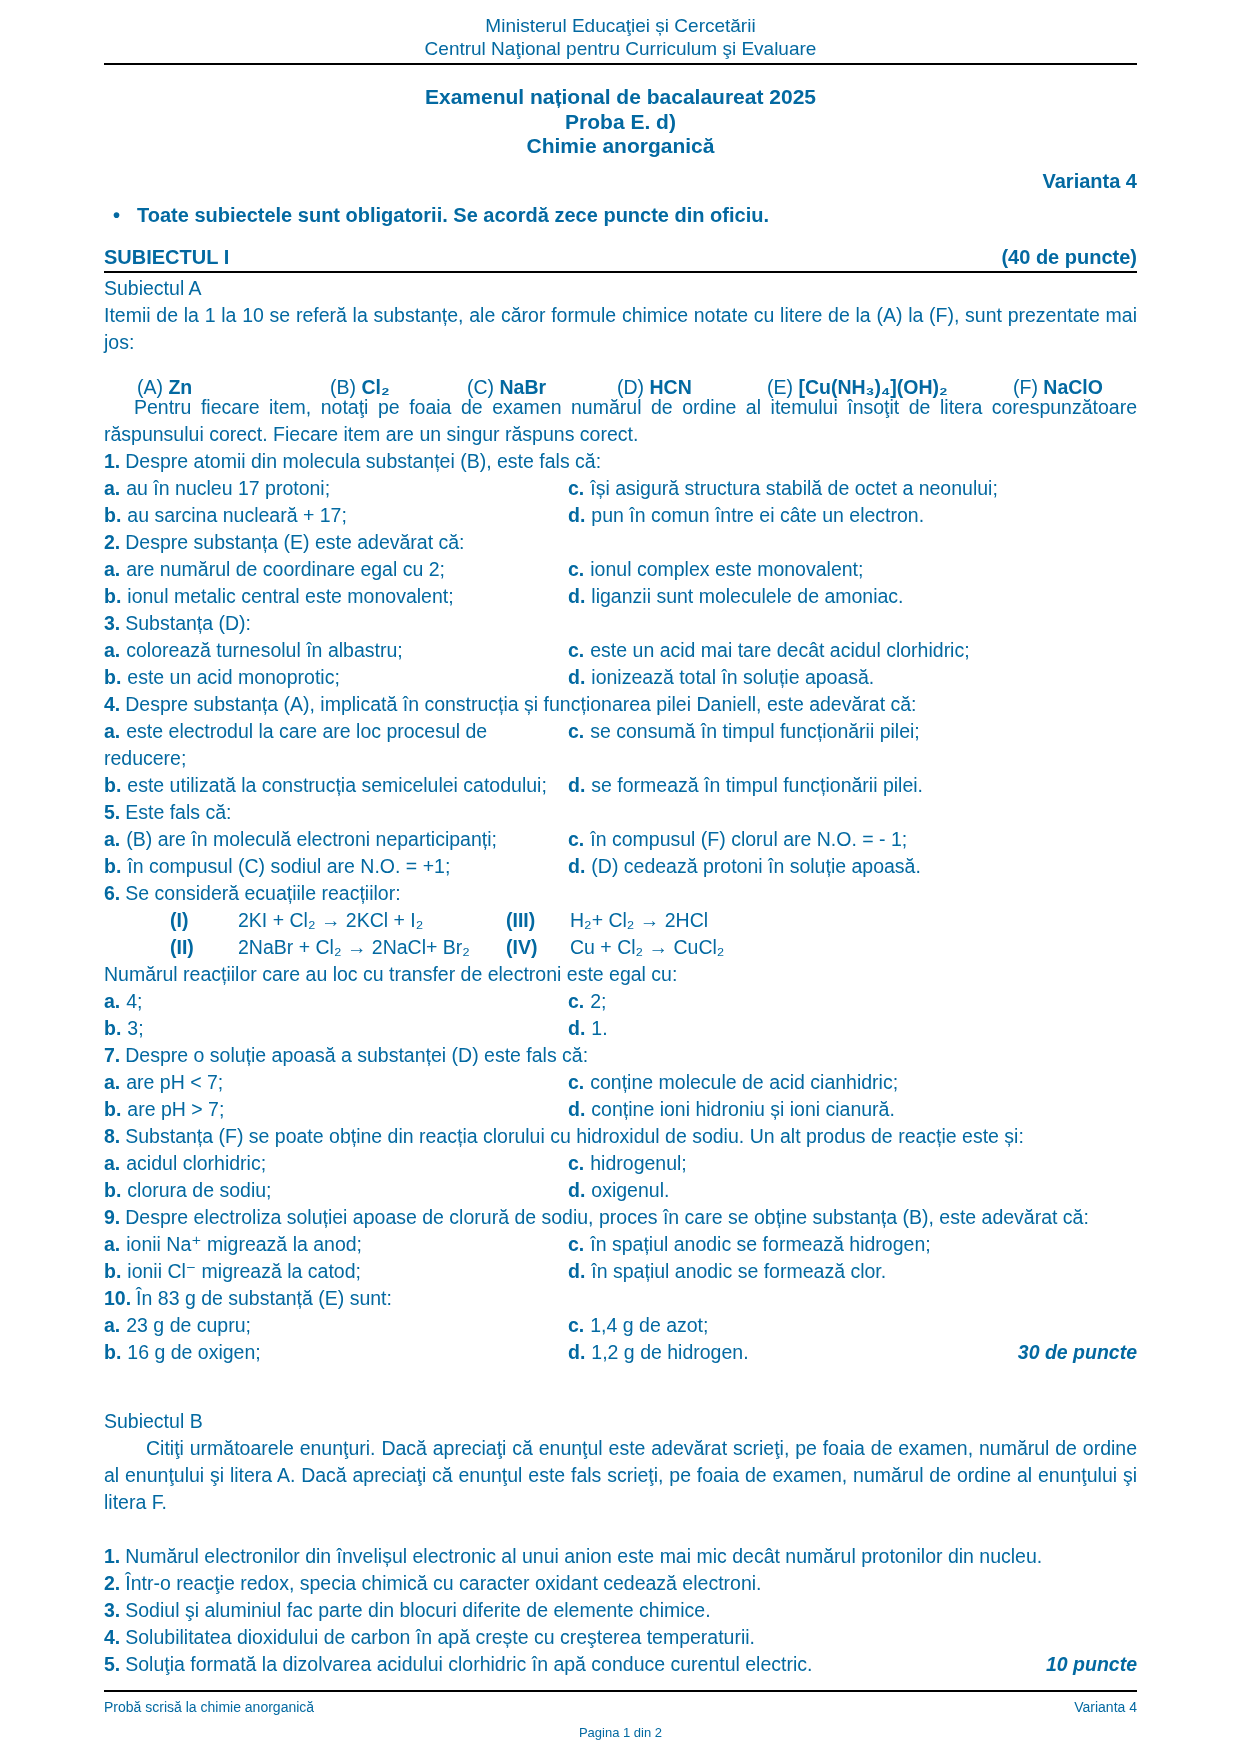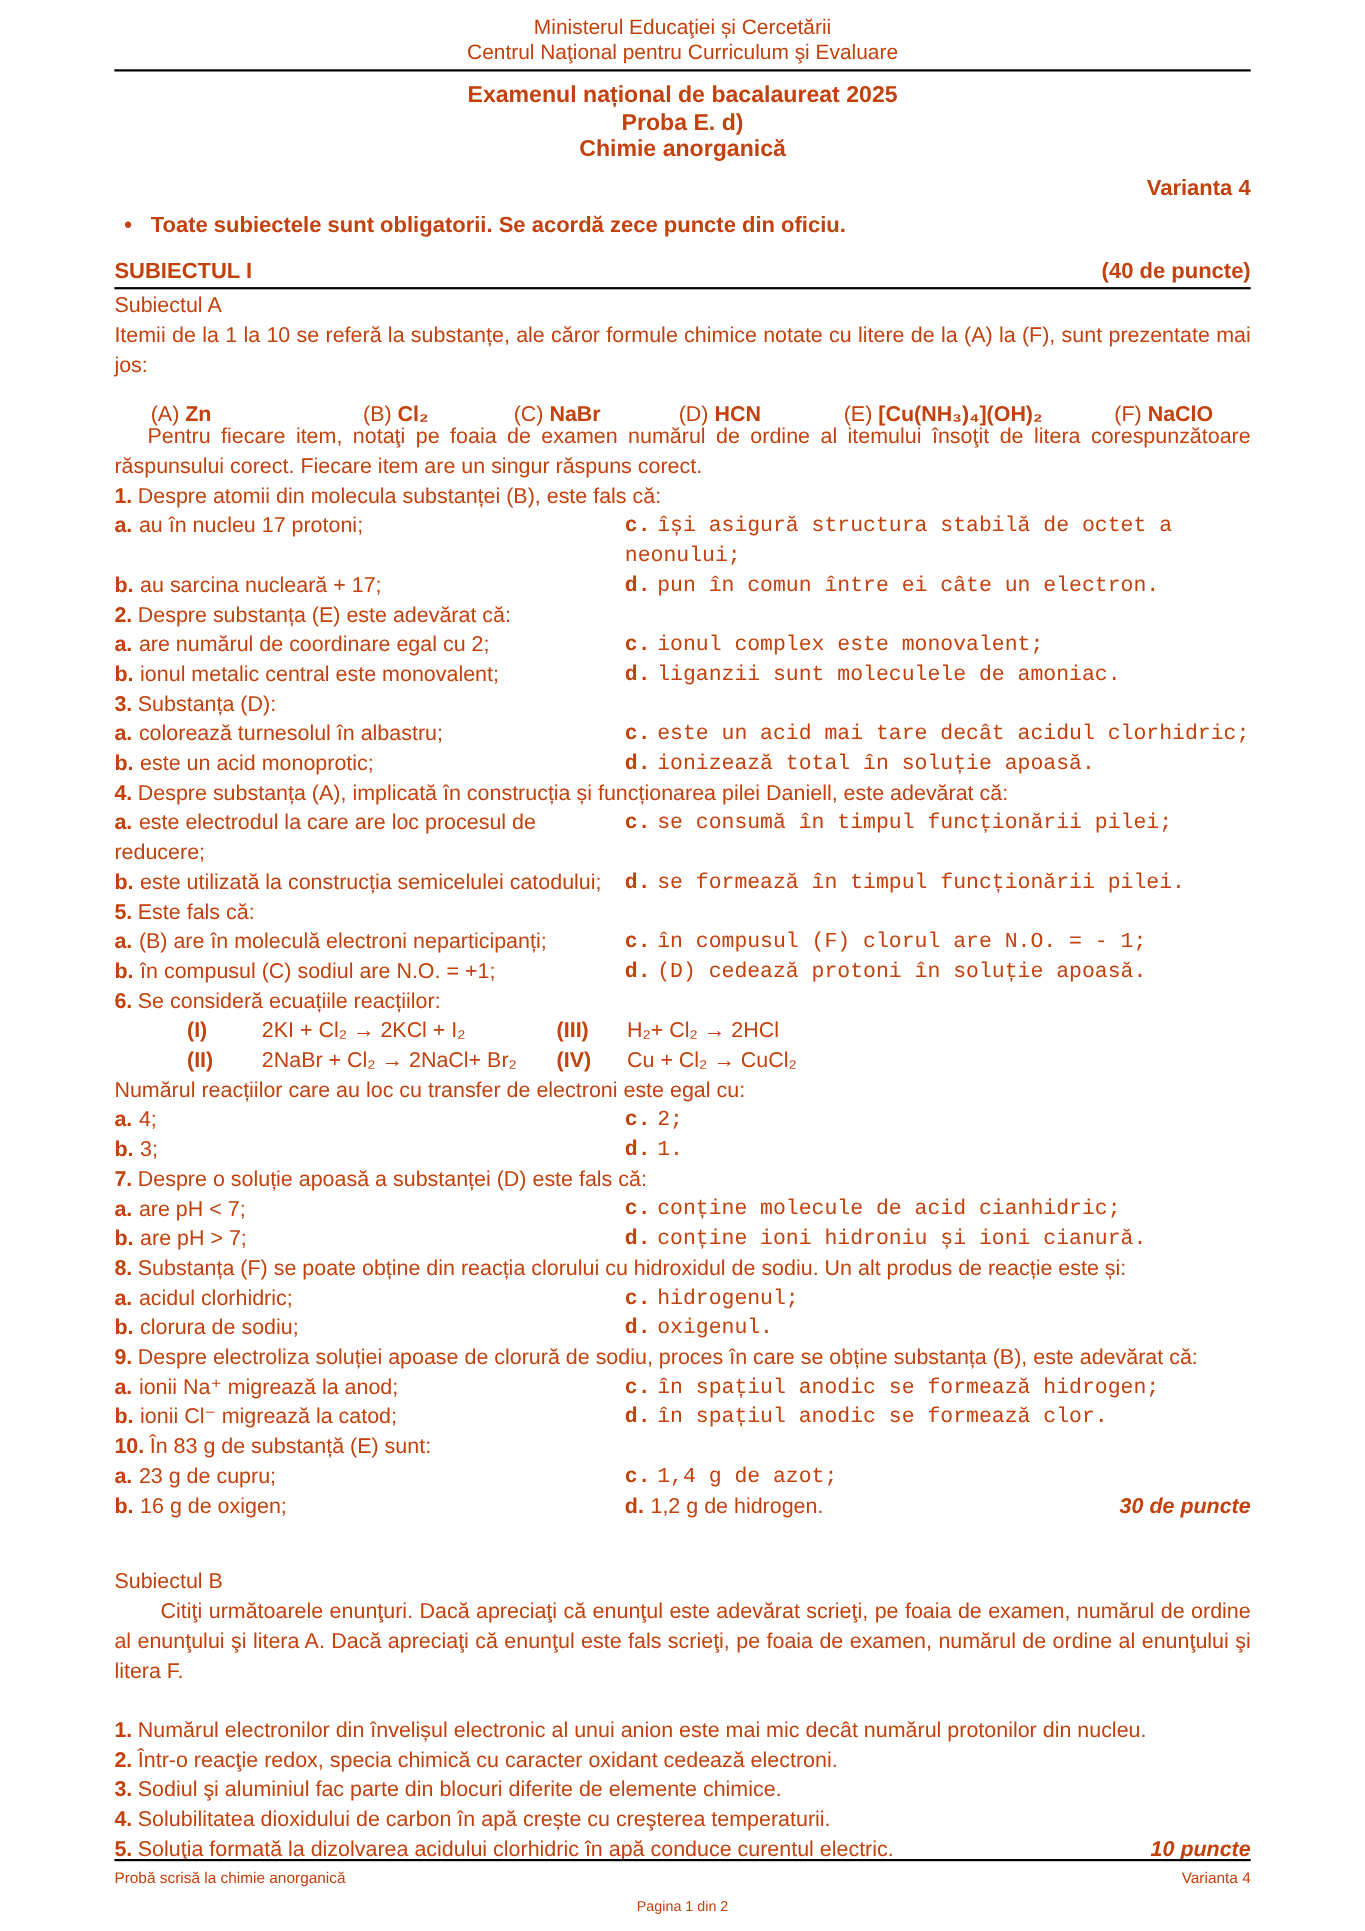--- a/index.html
+++ b/index.html
@@ -1,41 +1,41 @@
 <!DOCTYPE html>
 <html><head>
 <meta charset="utf-8">
 <style>
   * { margin:0; padding:0; box-sizing:border-box; }
   html,body { background:#ffffff; }
   .page {
     width:1241px; height:1755px; position:relative; background:#fff;
     font-family:"Liberation Sans","DejaVu Sans",sans-serif;
-    font-size:19.5px; line-height:27px; color:#c2410c; overflow:hidden;
+    font-size:19.5px; line-height:27px; color:#0369a1; overflow:hidden;
   }
   .content { padding:14px 104px 0 104px; }
   .ministry { text-align:center; font-size:19px; line-height:23px; }
   .top-rule { border-bottom:2px solid #000; margin-top:3px; }
-  .titles { text-align:center; font-weight:bold; font-size:21px; line-height:24.5px; padding-top:10px; }
+  .titles { text-align:center; font-weight:bold; font-size:21px; line-height:24.5px; padding-top:20px; }
   .variant { text-align:right; font-weight:bold; font-size:20px; margin-top:9px; }
   .notices { list-style:none; font-weight:bold; font-size:20px; line-height:27.5px; margin-top:7px; }
   .notices li { padding-left:33px; position:relative; }
   .notices li::before { content:"\2022"; position:absolute; left:9px; }
   .sec-row { display:flex; justify-content:space-between; font-weight:bold; font-size:20px;
              border-bottom:2.5px solid #000; margin-top:15px; line-height:27px; }
   .subhead { font-weight:normal; margin-top:2px; }
   .just { text-align:justify; }
   .instr { text-indent:30px; }
   .substances { position:relative; height:33px; margin-top:5px; }
   .sub-item { position:absolute; white-space:nowrap; top:13px; }
   .formula { font-weight:bold; }
   .inum { font-weight:bold; margin-right:5px; }
   .opt-row { display:flex; }
   .opt-left { width:464px; flex:none; padding-right:8px; }
-  .opt-right { flex:1;font-family:Liberation Mono, monospace; }
+  .opt-right { flex:1; }
   .okey { font-weight:bold; margin-right:6px; }
   .eq-row { display:grid; grid-template-columns:68px 268px 64px auto; padding-left:66px; }
   .eq-n { font-weight:bold; }
   .pts { font-weight:bold; font-style:italic; white-space:nowrap; }
   .row-pts { display:flex; }
   .row-pts .mid { flex:1; }
   .subB { margin-top:42px; }
   .subB-intro { text-indent:42px; }
   .statements { margin-top:27px; }
   .statement { display:flex; }

